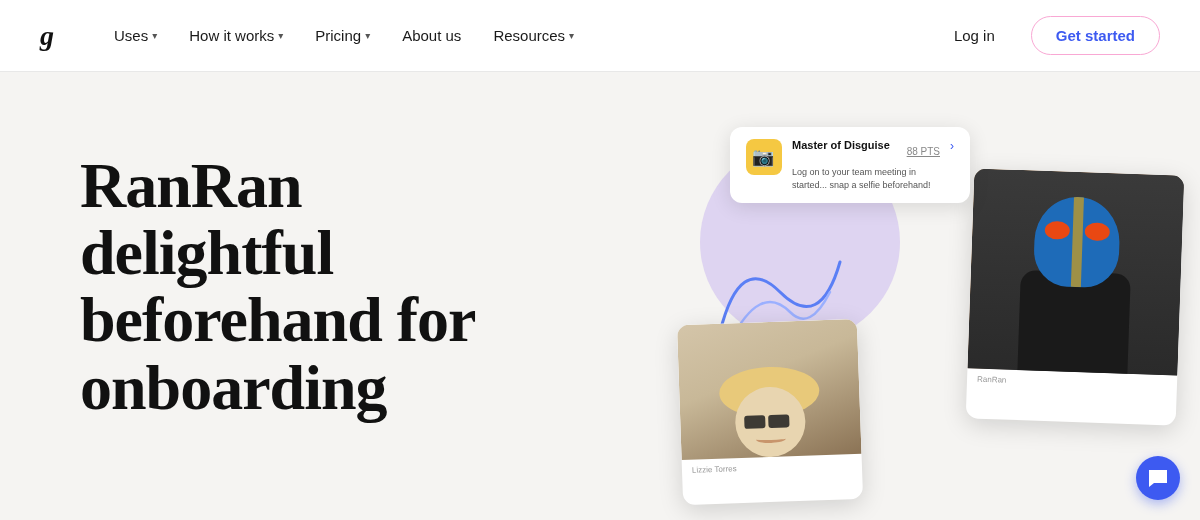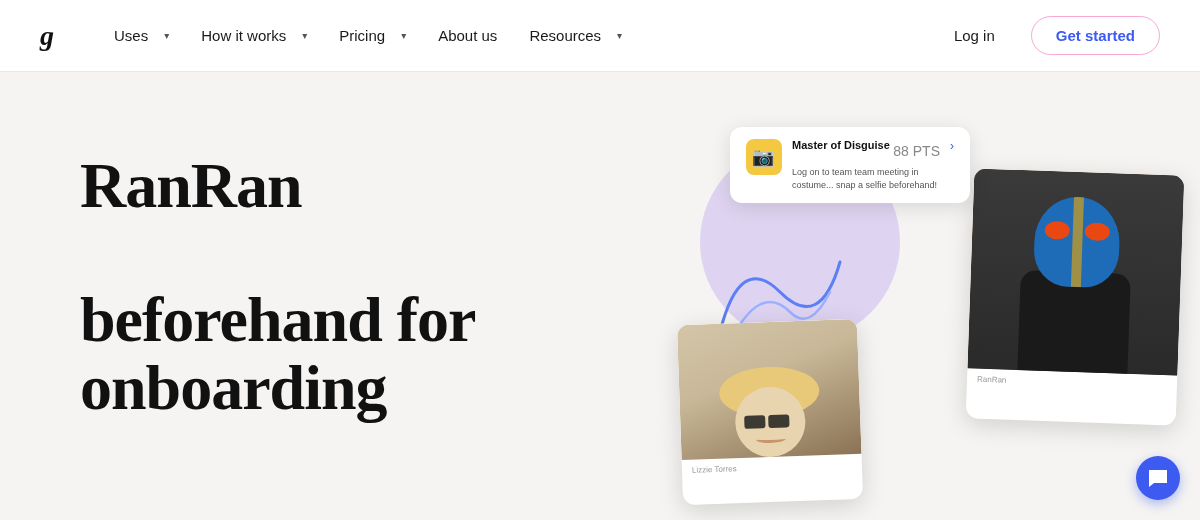--- a/index.html
+++ b/index.html
@@ -38,21 +38,21 @@
     .nav-links {
       display: flex;
       align-items: center;
       gap: 8px;
       flex: 1;
     }
 
     .nav-item {
       display: flex;
       align-items: center;
-      gap: 16px;
+      gap: 4px;
       padding: 8px 12px;
       font-size: 15px;
       color: #1a1a1a;
       cursor: pointer;
       border-radius: 6px;
       white-space: nowrap;
     }
 
     .chevron {
       font-size: 10px;
@@ -163,23 +163,24 @@
     }
 
     .card-title {
       font-size: 11px;
       font-weight: 700;
       color: #111;
       margin-bottom: 12px;
     }
 
     .card-badge {
-      font-size: 14px;
+      font-size: 10px;
       color: #888;
       font-weight: 500;
+      text-decoration: underline;
     }
 
     .card-desc {
       font-size: 9px;
       color: #555;
       line-height: 1.4;
       margin-top: 3px;
     }
 
     .card-arrow {
@@ -311,38 +312,38 @@
   <div class="nav-right">
     <div class="login-btn">Log in</div>
     <button class="get-started-btn">Get started</button>
   </div>
 </nav>
 
 <div class="hero">
   <div class="hero-text">
     <h1 class="hero-heading">
       <span>RanRan</span><br>
-      <br>
+      <span>delightful</span><br>
       <span>beforehand for</span><br>
       <span>onboarding</span>
     </h1>
   </div>
 
   <div class="hero-visuals">
 
     <div class="blob-purple"></div>
 
     <div class="card-achievement">
       <div class="card-icon-yellow">📷</div>
       <div class="card-content">
         <div style="display:flex;justify-content:space-between;align-items:center;">
           <div class="card-title">Master of Disguise</div>
           <div class="card-badge">88 PTS</div>
         </div>
-        <div class="card-desc">Log on to team team meeting in costume... snap a selfie beforehand!</div>
+        <div class="card-desc">Log on to your team meeting in started... snap a selfie beforehand!</div>
       </div>
       <span class="card-arrow">›</span>
     </div>
 
     <svg class="doodle-svg" width="160" height="130" viewBox="0 0 160 130">
       <path d="M 20 100 Q 40 20 80 60 Q 120 100 140 30" stroke="#5b7ff5" stroke-width="3" fill="none" stroke-linecap="round"></path>
       <path d="M 30 110 Q 60 50 90 80 Q 110 100 130 60" stroke="#9bb0ff" stroke-width="2.5" fill="none" stroke-linecap="round"></path>
     </svg>
 
     <svg class="doodle-orange" width="80" height="60" viewBox="0 0 80 60">

